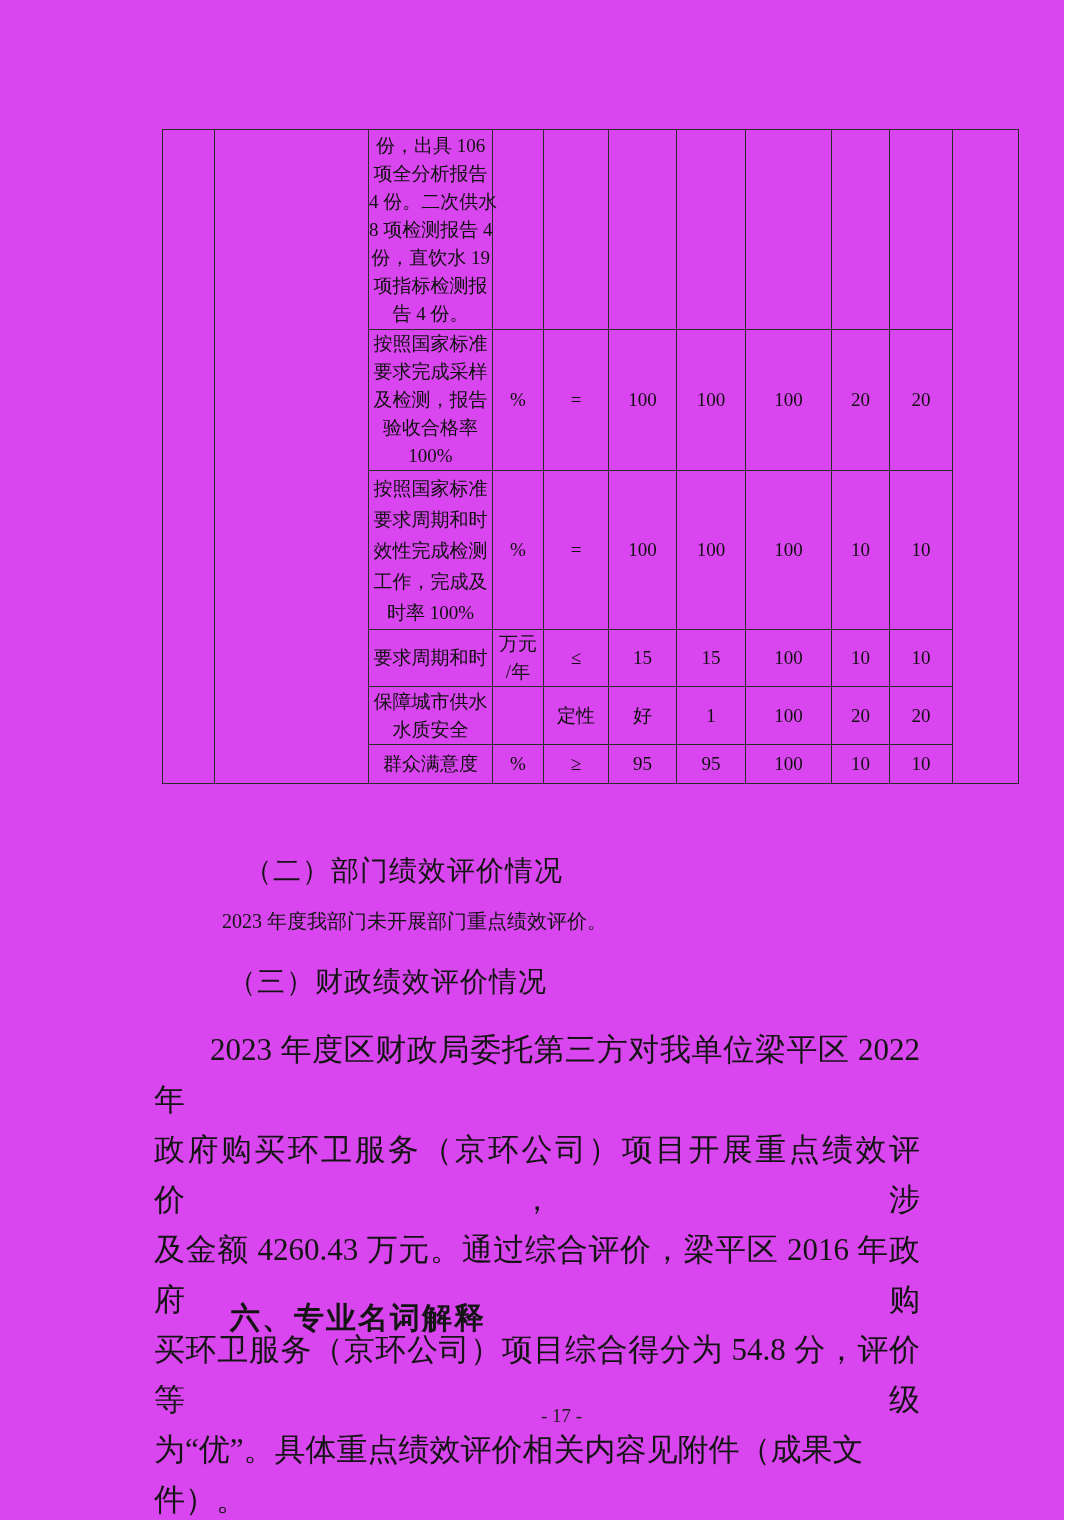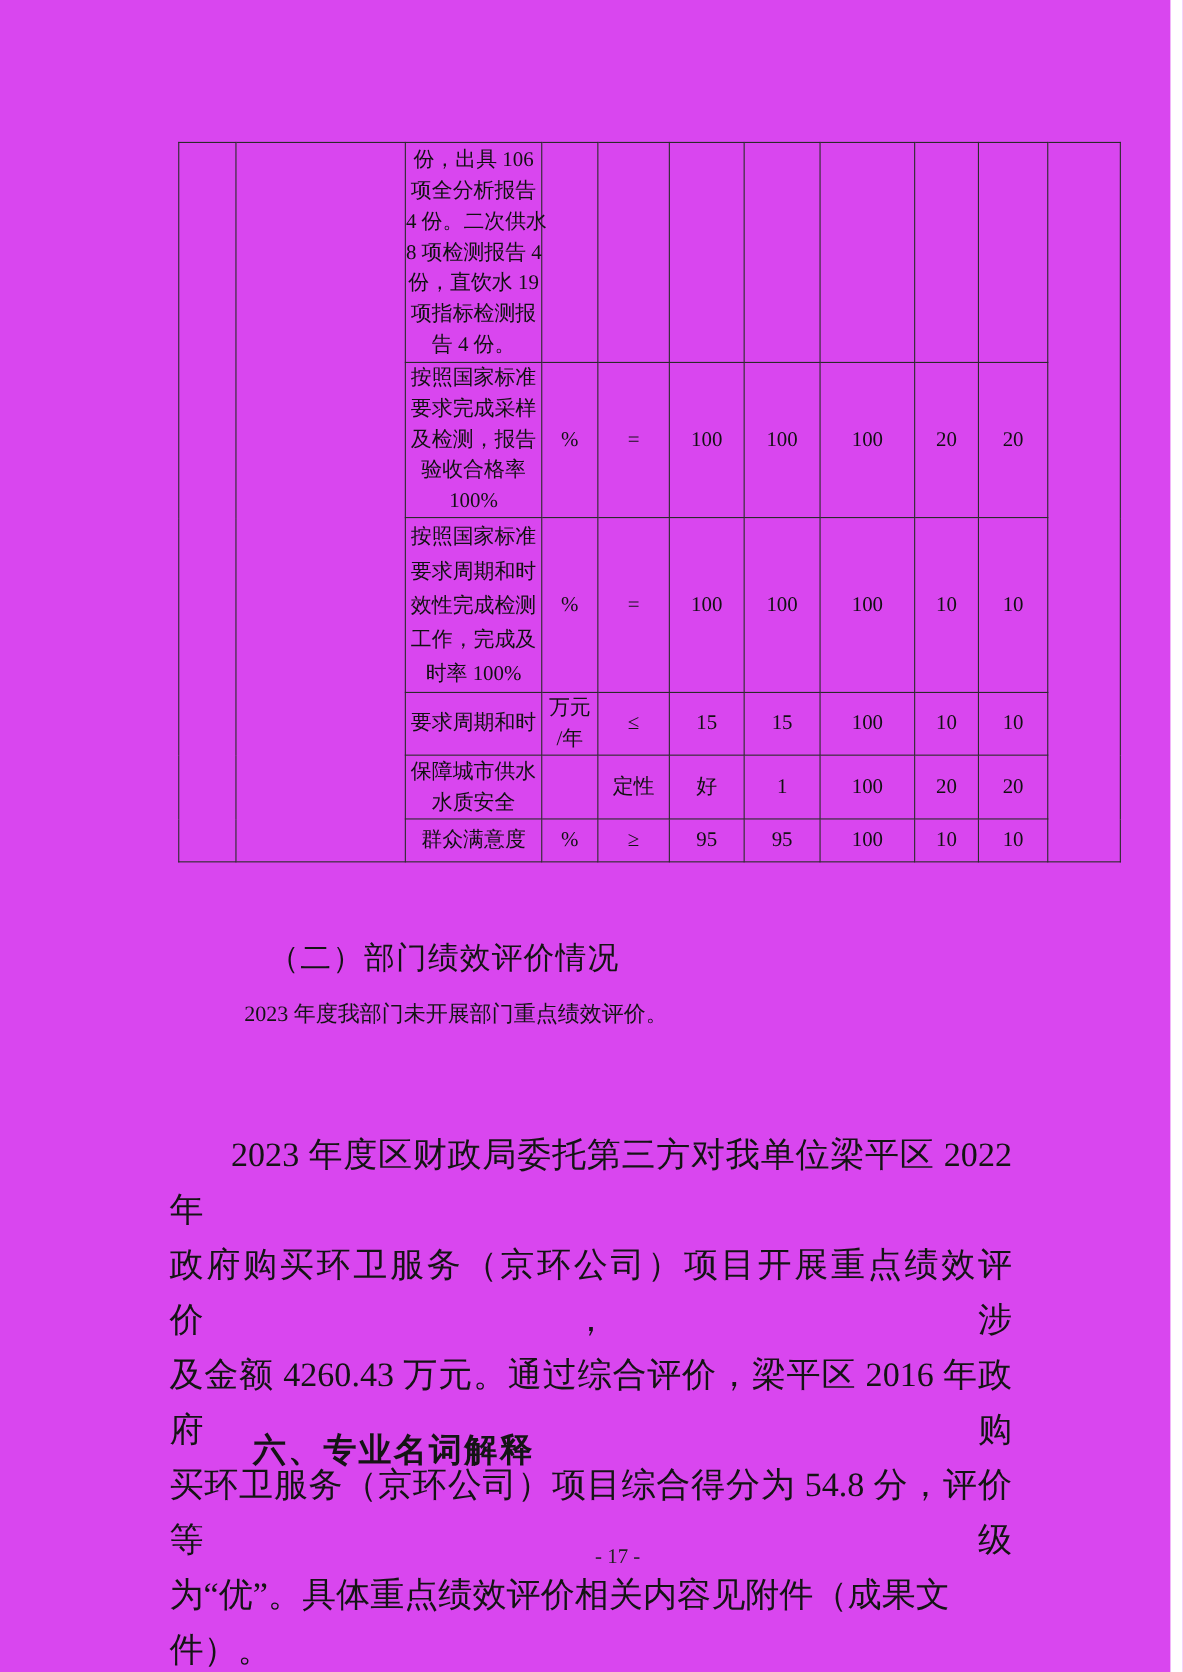--- a/index.html
+++ b/index.html
@@ -150,20 +150,21 @@
       <td class="val">10</td>
       <td class="val">10</td>
     </tr>
   </tbody>
     </table>
 
   <div class="txt h-sub" style="left:244px;top:852px;">（二）部门绩效评价情况</div>
 
   <div class="txt bodyline" style="left:222px;top:908px;">2023 年度我部门未开展部门重点绩效评价。</div>
 
+  <div class="txt h-sub" style="left:228px;top:963px;">（三）财政绩效评价情况</div>
 
   <div class="txt para" style="top:1025px;">
     <div class="jl first">2023 年度区财政局委托第三方对我单位梁平区 2022 年</div>
     <div class="jl">政府购买环卫服务（京环公司）项目开展重点绩效评价，涉</div>
     <div class="jl">及金额 4260.43 万元。通过综合评价，梁平区 2016 年政府购</div>
     <div class="jl">买环卫服务（京环公司）项目综合得分为 54.8 分，评价等级</div>
     <div class="last">为“优”。具体重点绩效评价相关内容见附件（成果文件）。</div>
   </div>
 
   <div class="txt h-black" style="left:230px;top:1298px;">六、专业名词解释</div>

